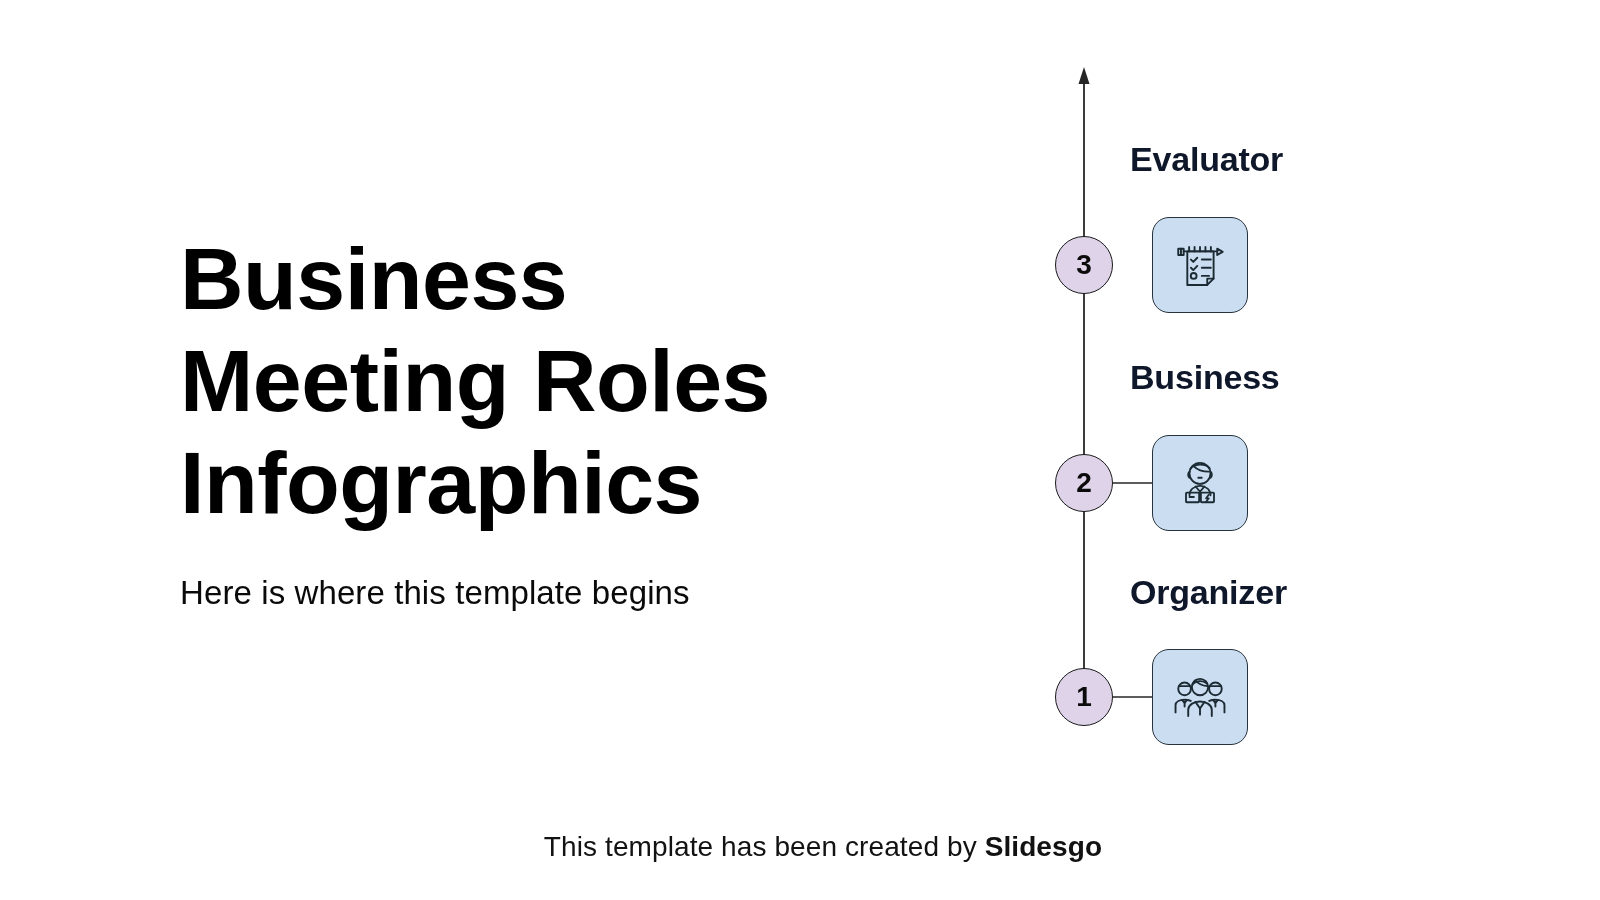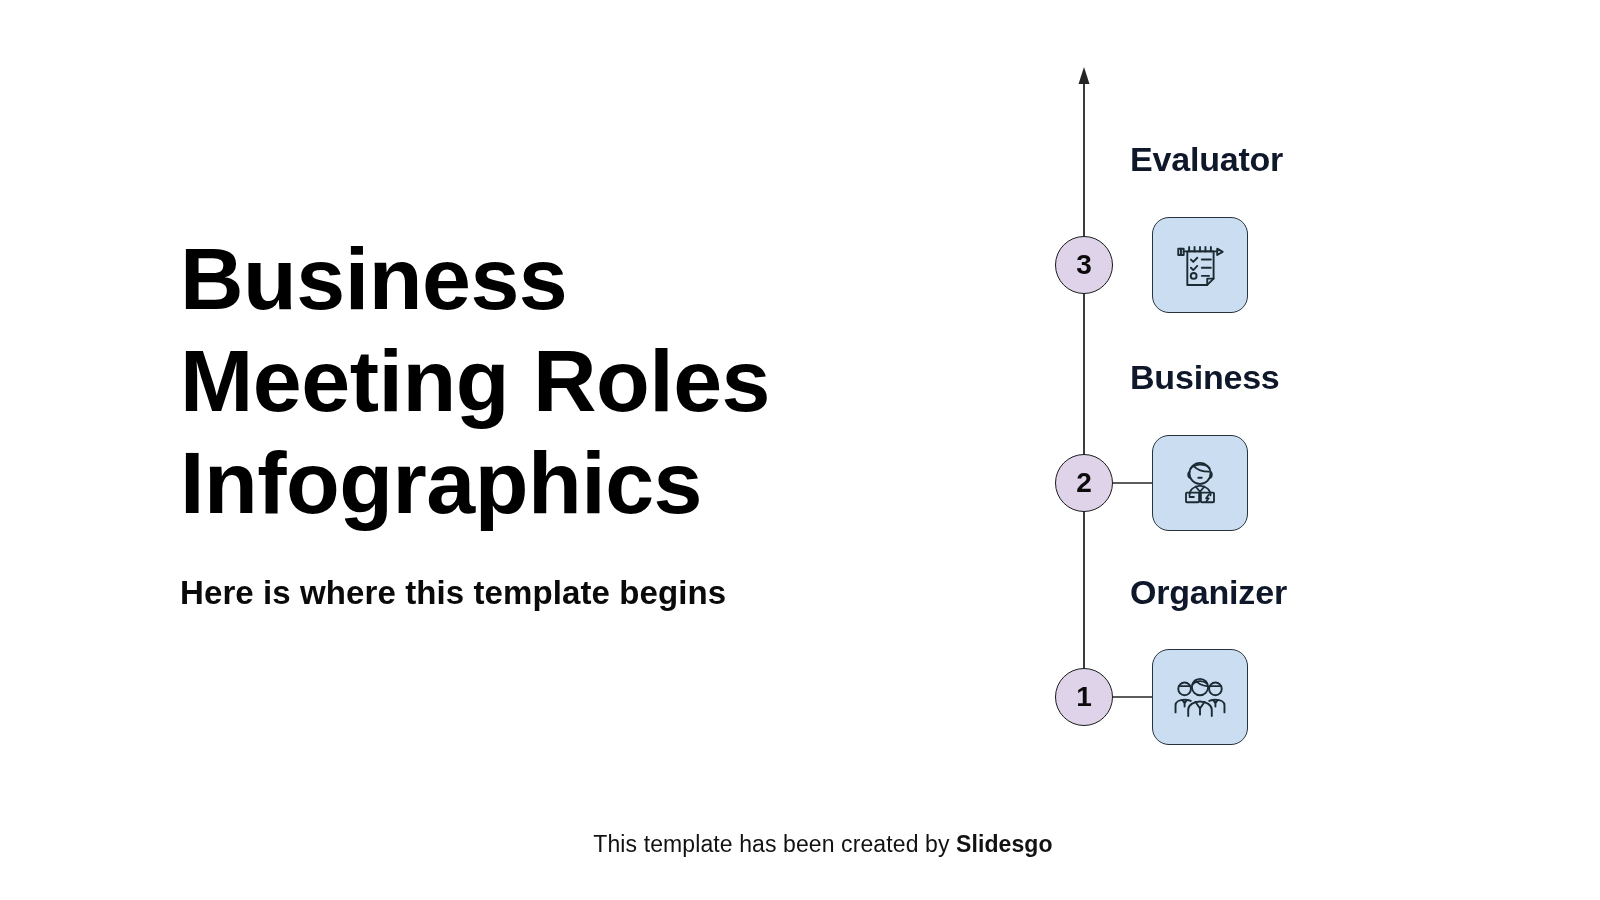--- a/index.html
+++ b/index.html
@@ -36,33 +36,33 @@
     font-weight: 700;
     letter-spacing: -0.5px;
     color: #000000;
     margin: 0;
     white-space: pre-line;
   }
   .subtitle {
     margin: 40px 0 0 0;
     font-family: "Liberation Sans", sans-serif;
     font-size: 33px;
-    font-weight: 700;
+    font-weight: 400;
     letter-spacing: 0.1px;
     color: #0a0a0a;
   }
 
   
   .footer {
     position: absolute;
     left: 0;
     right: 0;
     top: 831px;
     text-align: center;
-    font-size: 23px;
+    font-size: 28px;
     font-weight: 400;
     color: #121212;
     letter-spacing: 0.1px;
     padding-left: 46px;
   }
   .footer .brand { font-weight: 700; }
 
   
   .timeline {
     position: absolute;

